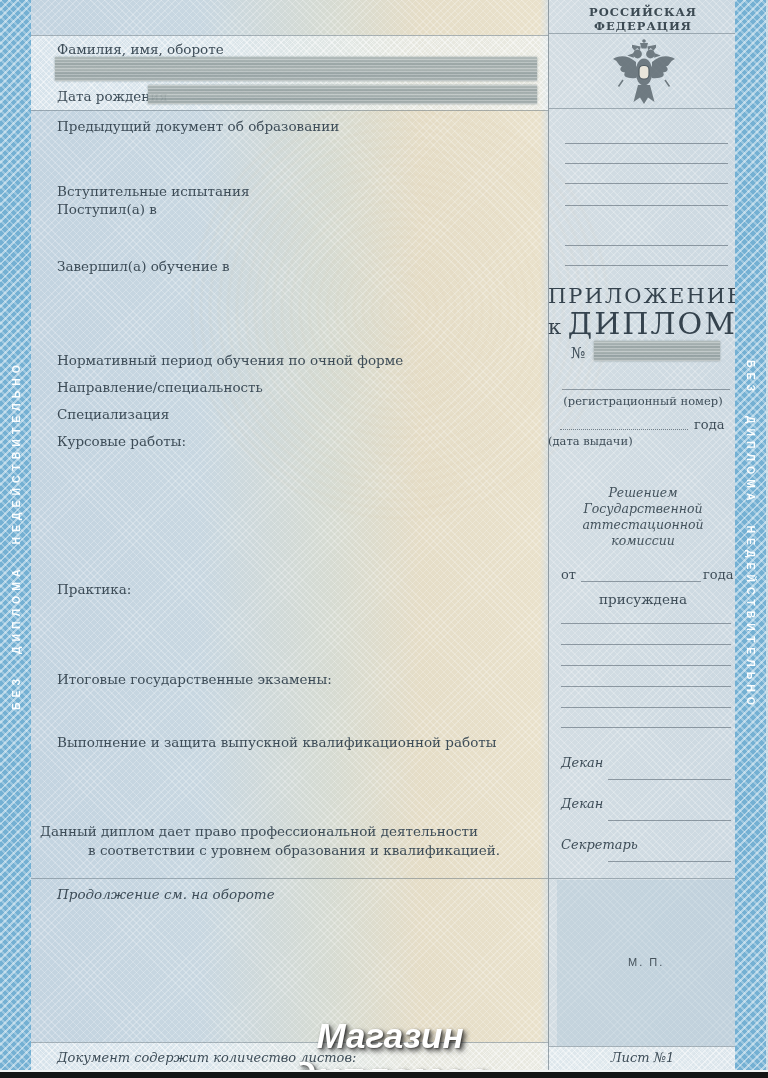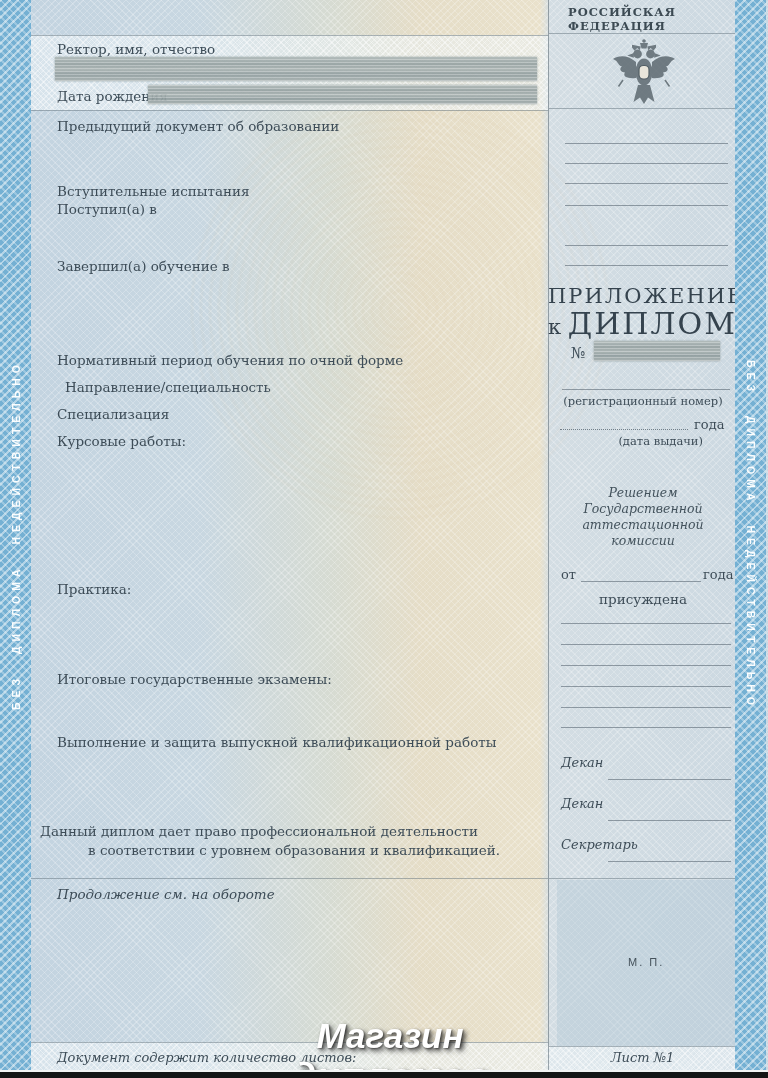--- a/index.html
+++ b/index.html
@@ -48,21 +48,21 @@
   .cap{font-size:11.5px;}
   .bar{
     position:absolute;
     background-color:#9ca7a7;
     background-image:
       repeating-linear-gradient(0deg, rgba(255,255,255,.30) 0 1px, rgba(255,255,255,0) 1px 3px),
       linear-gradient(180deg,#aeb8b7 0%,#95a1a1 30%,#a8b2b1 52%,#909d9e 72%,#a5afae 100%);
     box-shadow:0 0 2px rgba(140,152,152,.9);
     opacity:.92;
   }
-  .rf-header{position:absolute;left:548px;top:6px;width:190px;text-align:left;font-weight:bold;font-size:11.5px;letter-spacing:1px;color:#3c4a53;line-height:1.18;padding-left:20px;}
+  .rf-header{position:absolute;left:548px;top:6px;width:190px;text-align:center;font-weight:bold;font-size:11.5px;letter-spacing:1px;color:#3c4a53;line-height:1.18;}
   .title1{position:absolute;left:548px;top:284px;width:192px;text-align:center;font-size:21px;letter-spacing:2px;color:#35434e;}
   .title2{position:absolute;left:548px;top:306px;width:192px;text-align:center;font-size:21px;color:#35434e;white-space:nowrap;}
   .title2 .big{font-size:30px;letter-spacing:2px;}
   .rc-center{position:absolute;left:548px;width:190px;text-align:center;}
   .commission{font-style:italic;font-size:12.5px;color:#43525c;line-height:1;}
   .watermark{
     position:absolute;left:235px;top:968px;width:310px;text-align:center;
     font-family:"Liberation Sans", sans-serif;font-weight:bold;font-style:italic;
     color:#ffffff;line-height:1.12;
     text-shadow:3px 3px 5px rgba(35,35,35,.85), 1px 1px 2px rgba(0,0,0,.55);
@@ -86,31 +86,31 @@
   <div class="vline" style="left:548px;top:0;height:1070px;"></div>
   <div class="hline" style="left:31px;top:35px;width:517px;"></div>
   <div class="hline" style="left:31px;top:110px;width:517px;"></div>
   <div class="hline" style="left:31px;top:878px;width:517px;"></div>
   <div class="hline" style="left:31px;top:1042px;width:517px;"></div>
   <div class="hline" style="left:549px;top:33px;width:188px;"></div>
   <div class="hline" style="left:549px;top:108px;width:188px;"></div>
   <div class="hline" style="left:549px;top:878px;width:188px;"></div>
   <div class="hline" style="left:549px;top:1046px;width:188px;"></div>
 
-  <div class="lbl" style="left:57px;top:41px;">Ректор, имя, отчество</div>
+  <div class="lbl" style="left:57px;top:41px;">Фамилия, имя, обороте</div>
   <div class="bar" style="left:55px;top:57px;width:482px;height:24px;"></div>
   <div class="lbl" style="left:57px;top:88px;">Дата рождения</div>
   <div class="bar" style="left:148px;top:85px;width:389px;height:19px;"></div>
 
   <div class="lbl" style="left:57px;top:118px;">Предыдущий документ об образовании</div>
   <div class="lbl" style="left:57px;top:183px;">Вступительные испытания</div>
   <div class="lbl" style="left:57px;top:201px;">Поступил(а) в</div>
   <div class="lbl" style="left:57px;top:258px;">Завершил(а) обучение в</div>
   <div class="lbl" style="left:57px;top:352px;">Нормативный период обучения по очной форме</div>
-  <div class="lbl" style="left:57px;top:379px;margin-left:8px;">Направление/специальность</div>
+  <div class="lbl" style="left:57px;top:379px;">Направление/специальность</div>
   <div class="lbl" style="left:57px;top:406px;">Специализация</div>
   <div class="lbl" style="left:57px;top:433px;">Курсовые работы:</div>
   <div class="lbl" style="left:57px;top:581px;">Практика:</div>
   <div class="lbl" style="left:57px;top:671px;">Итоговые государственные экзамены:</div>
   <div class="lbl" style="left:57px;top:734px;">Выполнение и защита выпускной квалификационной работы</div>
 
   <div class="lbl" style="left:40px;top:823px;width:508px;text-align:left;">Данный диплом дает право профессиональной деятельности</div>
   <div class="lbl" style="left:40px;top:842px;width:508px;text-align:center;">в соответствии с уровнем образования и квалификацией.</div>
 
   <div class="lbl it" style="left:57px;top:886px;">Продолжение см. на обороте</div>
@@ -154,21 +154,21 @@
   </div>
 
   <div class="lbl" style="left:571px;top:344px;font-size:15px;">№</div>
   <div class="bar" style="left:594px;top:341px;width:126px;height:20px;"></div>
 
   <div class="sline" style="left:562px;top:389px;width:168px;"></div>
   <div class="rc-center cap" style="top:394px;">(регистрационный номер)</div>
 
   <div class="dotline" style="left:560px;top:428px;width:128px;"></div>
   <div class="lbl" style="left:694px;top:417px;font-size:13px;">года</div>
-  <div class="cap" style="position:absolute;left:548px;top:434px;width:155px;text-align:right;">(дата выдачи)</div>
+  <div class="cap" style="position:absolute;left:548px;top:434px;width:155px;text-align:left;">(дата выдачи)</div>
 
   <div class="rc-center commission" style="top:487px;">Решением</div>
   <div class="rc-center commission" style="top:503px;">Государственной</div>
   <div class="rc-center commission" style="top:519px;">аттестационной</div>
   <div class="rc-center commission" style="top:535px;">комиссии</div>
 
   <div class="lbl" style="left:561px;top:567px;font-size:13px;">от</div>
   <div class="sline" style="left:581px;top:581px;width:120px;"></div>
   <div class="lbl" style="left:703px;top:567px;font-size:13px;">года</div>
 

